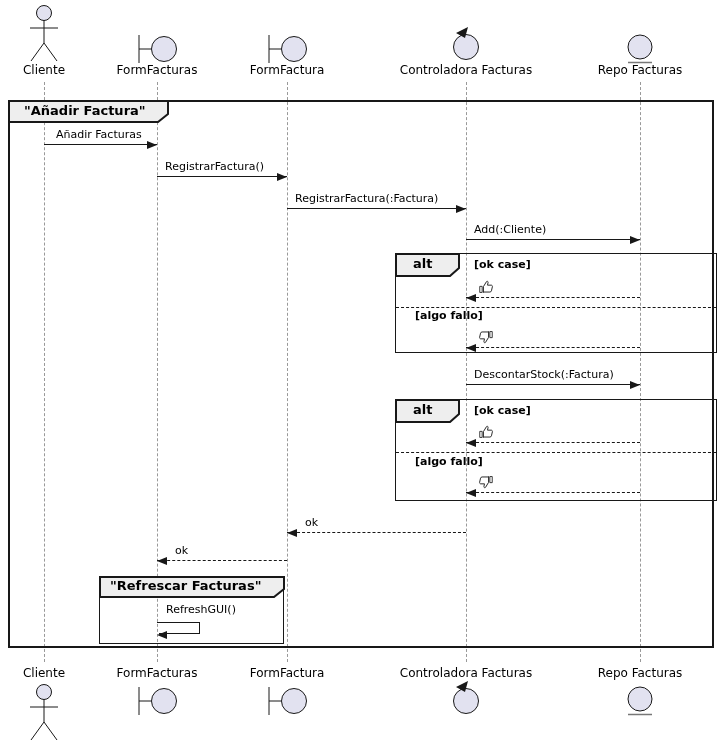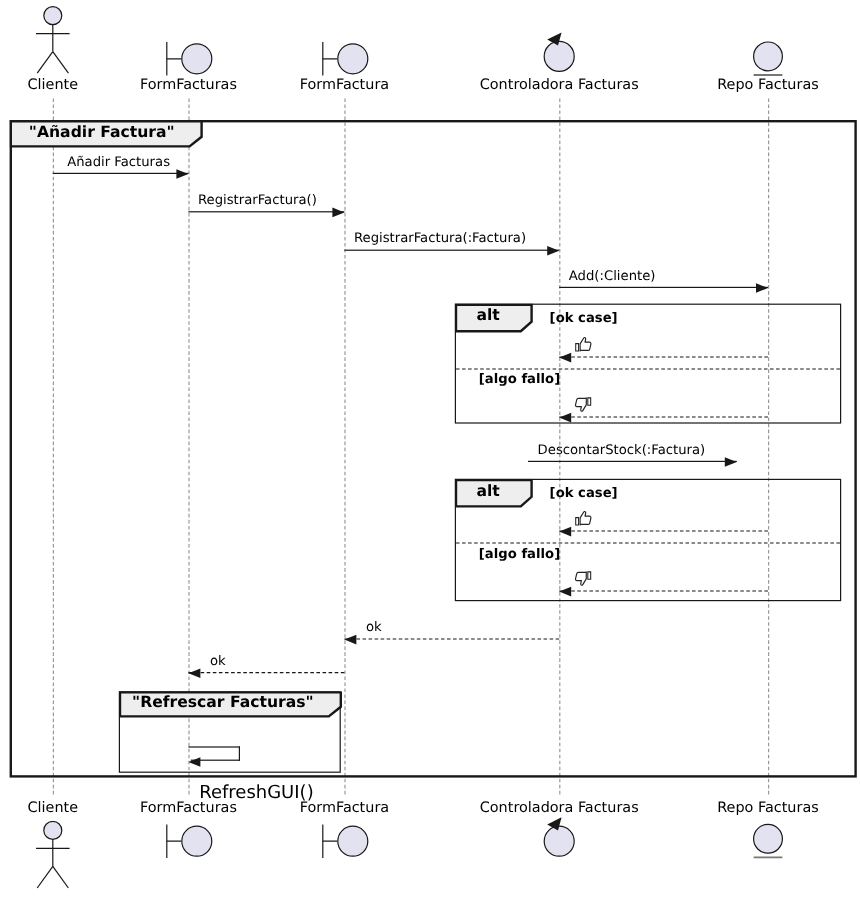--- a/index.html
+++ b/index.html
@@ -11,21 +11,21 @@
   .lifeline { position:absolute; top:82px; height:580px; width:0; border-left:1px dashed #999999; }
   
   .pname { position:absolute; width:160px; text-align:center; font-size:12px; white-space:nowrap; color:#000; }
   .picon { position:absolute; }
   
   .uml-frame { position:absolute; border:2px solid #181818; box-sizing:border-box; background:transparent; }
   .uml-frame.thin { border-width:1.5px; }
   .tab-svg { position:absolute; }
   .tab-title { position:absolute; font-size:13px; font-weight:bold; white-space:nowrap; }
   
-  .alt-box { position:absolute; border:1.5px solid #181818; box-sizing:border-box; background:transparent; }
+  .alt-box { position:absolute; border:1.5px solid #181818; box-sizing:border-box; background:transparent;margin-left:16px; }
   .alt-op { position:absolute; left:17px; top:2px; font-size:13px; font-weight:bold; }
   .guard { position:absolute; font-size:11px; font-weight:bold; white-space:nowrap; }
   .guard-ok { left:78px; top:4px; }
   .guard-fail { left:19px; top:55px; }
   .alt-divider { position:absolute; left:0; right:0; border-top:1px dashed #181818; }
   
   .msg { position:absolute; height:19px; }
   .msg .shaft { position:absolute; left:0; right:0; bottom:0; height:0; border-bottom:1px solid #181818; }
   .msg.dashed .shaft { border-bottom-style:dashed; }
   .msg .head { position:absolute; bottom:-4px; width:0; height:0; border-top:4px solid transparent; border-bottom:4px solid transparent; }
@@ -34,21 +34,21 @@
   .msg .lbl { position:absolute; bottom:4px; left:8px; font-size:11px; white-space:nowrap; }
   .msg .lbl.ok-lbl { left:18px;margin-top:32px; }
   .msg .thumb { position:absolute; bottom:3px; left:12px; width:16px; height:16px; }
   
   .self-arrow { position:absolute; left:157px; top:622px; width:43px; height:12px; }
   .self-arrow .sa-top { position:absolute; top:0; left:0; right:0; border-top:1px solid #181818; }
   .self-arrow .sa-right { position:absolute; top:0; bottom:0; right:0; border-right:1px solid #181818; }
   .self-arrow .sa-bottom { position:absolute; bottom:0; left:2px; right:0; border-bottom:1px solid #181818; }
   .self-arrow .sa-head { position:absolute; left:0; bottom:-5px; width:0; height:0;
      border-top:4px solid transparent; border-bottom:4px solid transparent; border-right:10px solid #181818; }
-  .free-lbl { position:absolute; font-size:15px; white-space:nowrap;margin-top:48px; }
+  .free-lbl { position:absolute; font-size:11px; white-space:nowrap; }
 </style>
 </head>
 <body>
 
 <div class="canvas">
 
   <div class="lifeline" style="left:44px"></div>
   <div class="lifeline" style="left:157px"></div>
   <div class="lifeline" style="left:287px"></div>
   <div class="lifeline" style="left:466px"></div>
@@ -161,21 +161,21 @@
         <g transform="rotate(180 10 10)">
           <path d="M2.2 9.2h3v7.6h-3z" fill="#ffffff" stroke="#222222" stroke-width="1.1"></path>
           <path d="M6.8 16.8V9.5l3.8-6.2c.5-.8 1.8-.5 1.9.4l.1.6-.7 3.4h4.6c1 0 1.7.9 1.5 1.9l-1.2 5.2c-.2.9-1 1.5-1.9 1.5H6.8z" fill="#ffffff" stroke="#222222" stroke-width="1.2" stroke-linejoin="round"></path>
         </g>
       </svg>
     </span>
     <span class="shaft"></span>
     <span class="head"></span>
   </div>
 
-  <div class="msg to-right" style="left:440px;top:366px;width:174px">
+  <div class="msg to-right" style="left:466px;top:366px;width:174px">
     <span class="lbl">DescontarStock(:Factura)</span>
     <span class="shaft"></span>
     <span class="head"></span>
   </div>
 
   <div class="msg dashed to-left" style="left:466px;top:424px;width:174px">
     <span class="thumb">
       <svg width="16" height="16" viewBox="0 0 20 20">
         <path d="M2.2 9.2h3v7.6h-3z" fill="#ffffff" stroke="#222222" stroke-width="1.1"></path>
         <path d="M6.8 16.8V9.5l3.8-6.2c.5-.8 1.8-.5 1.9.4l.1.6-.7 3.4h4.6c1 0 1.7.9 1.5 1.9l-1.2 5.2c-.2.9-1 1.5-1.9 1.5H6.8z" fill="#ffffff" stroke="#222222" stroke-width="1.2" stroke-linejoin="round"></path>

